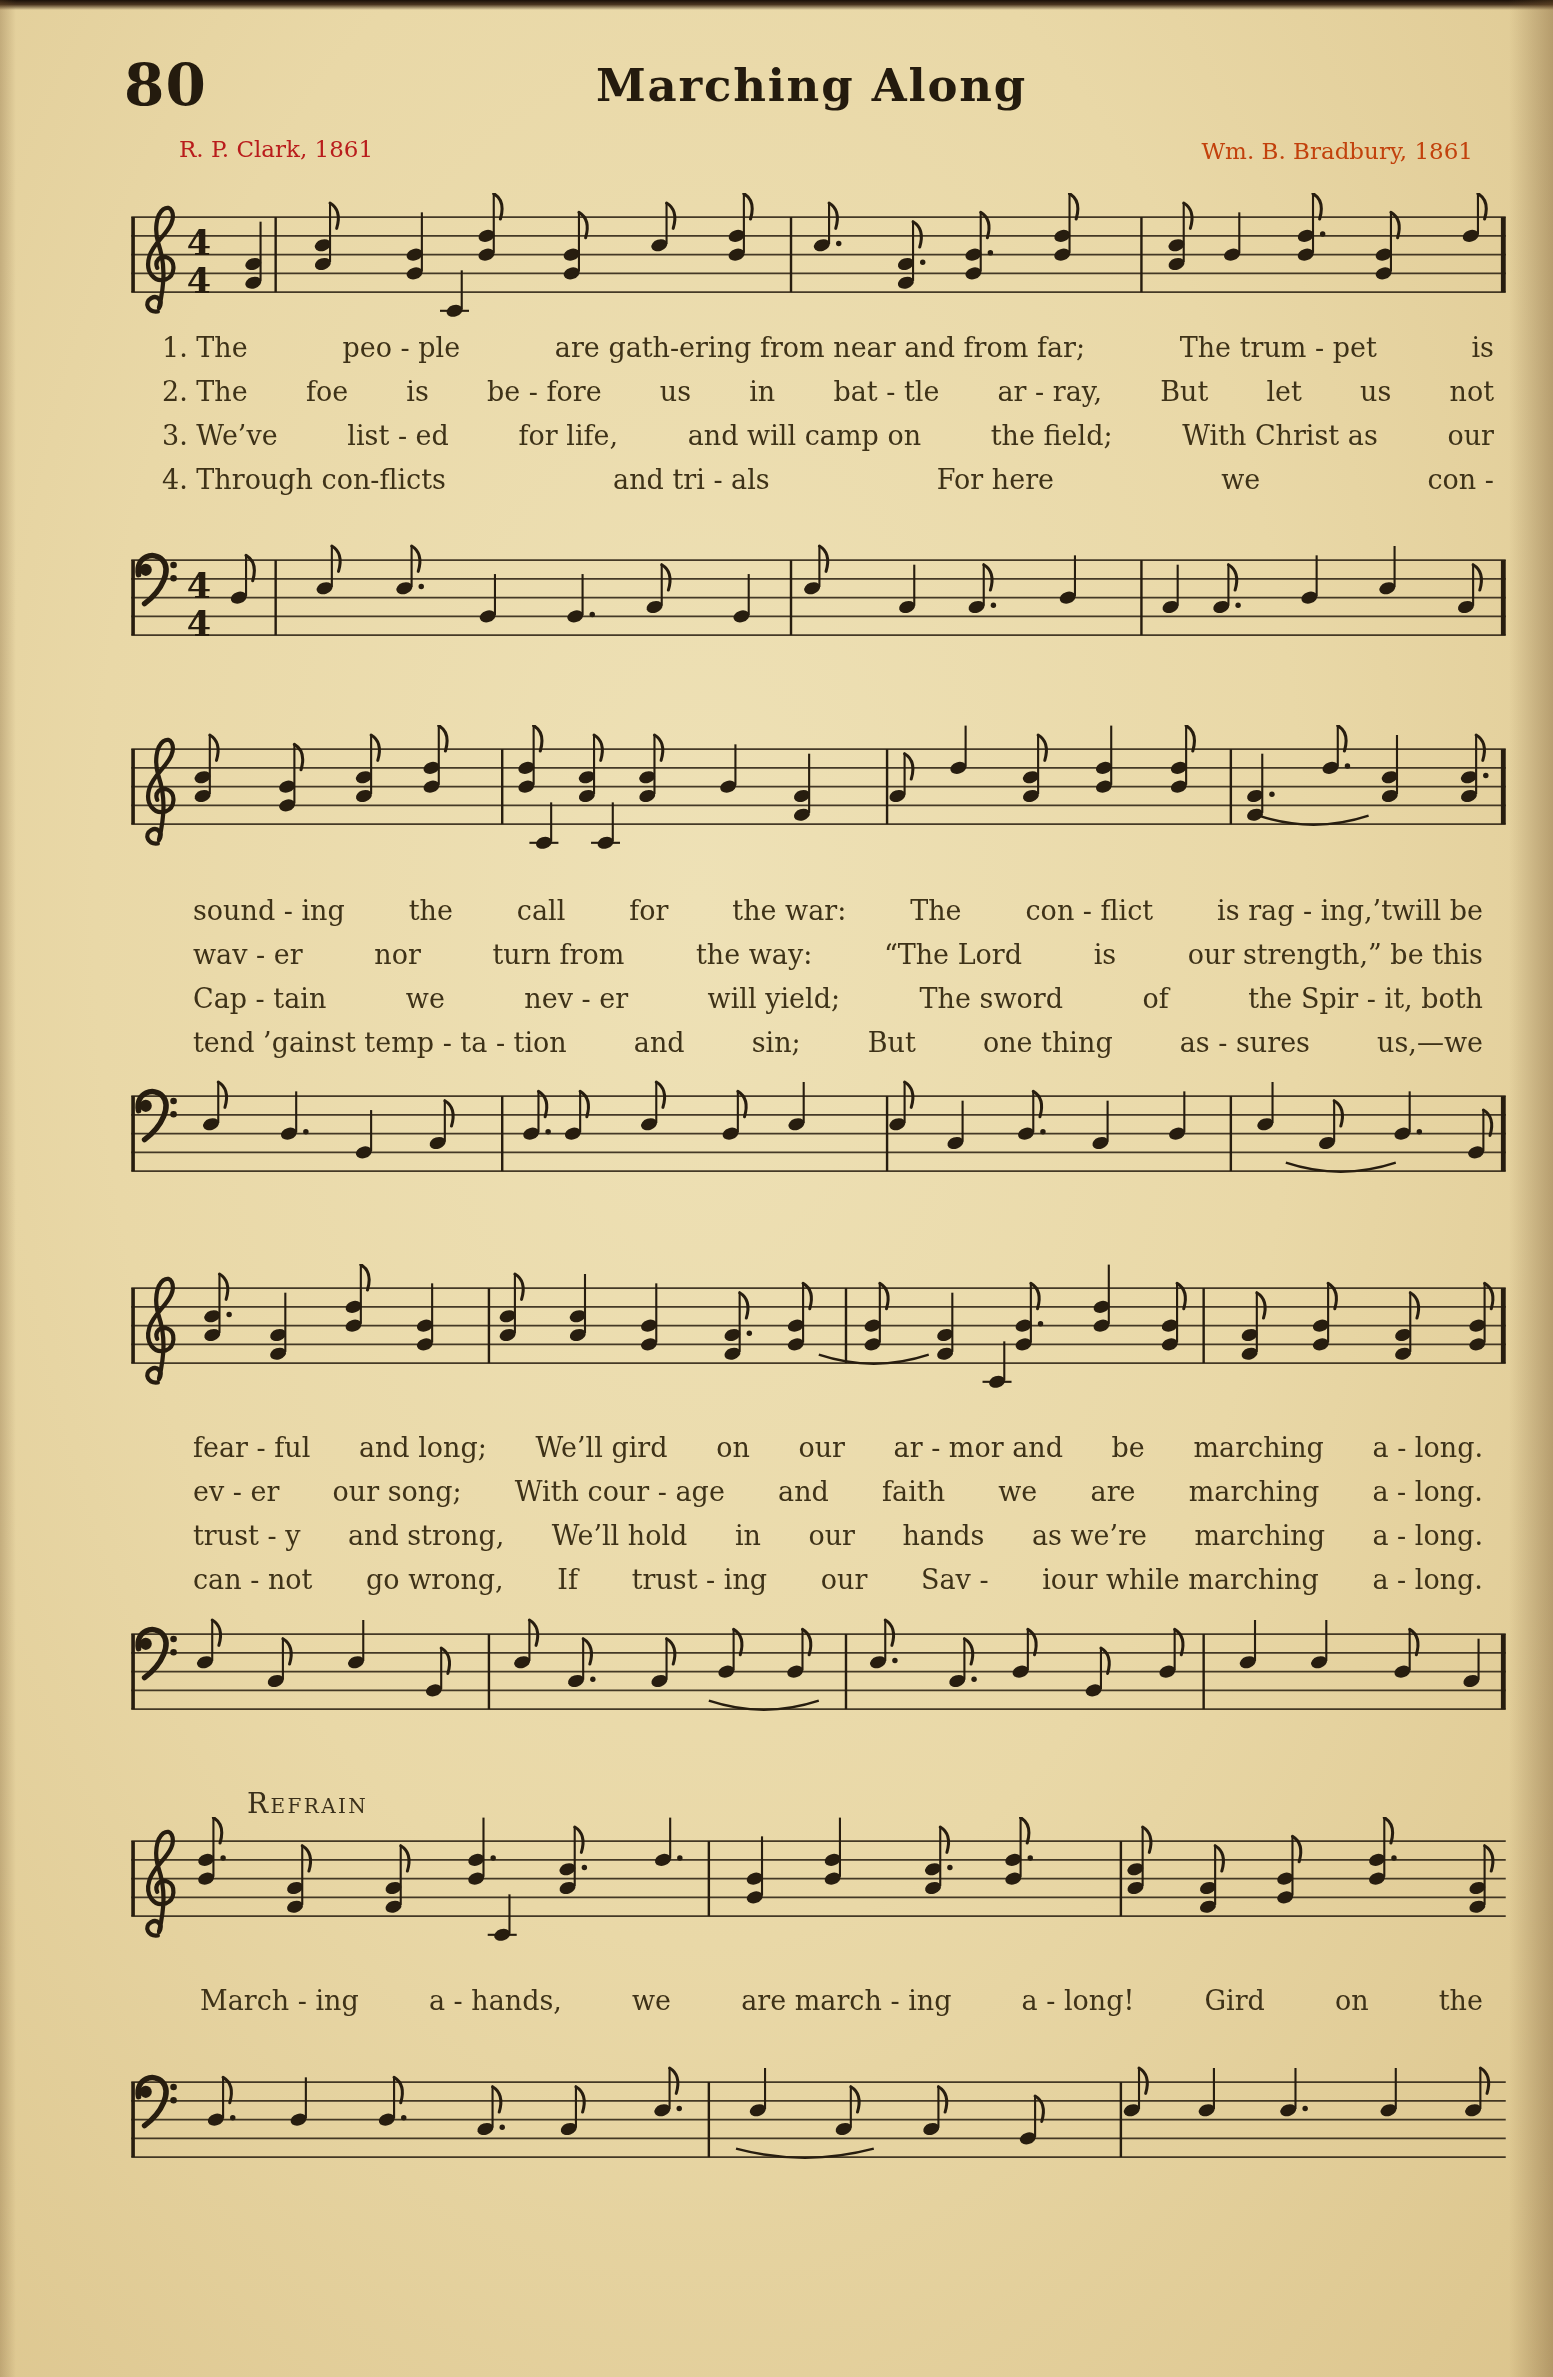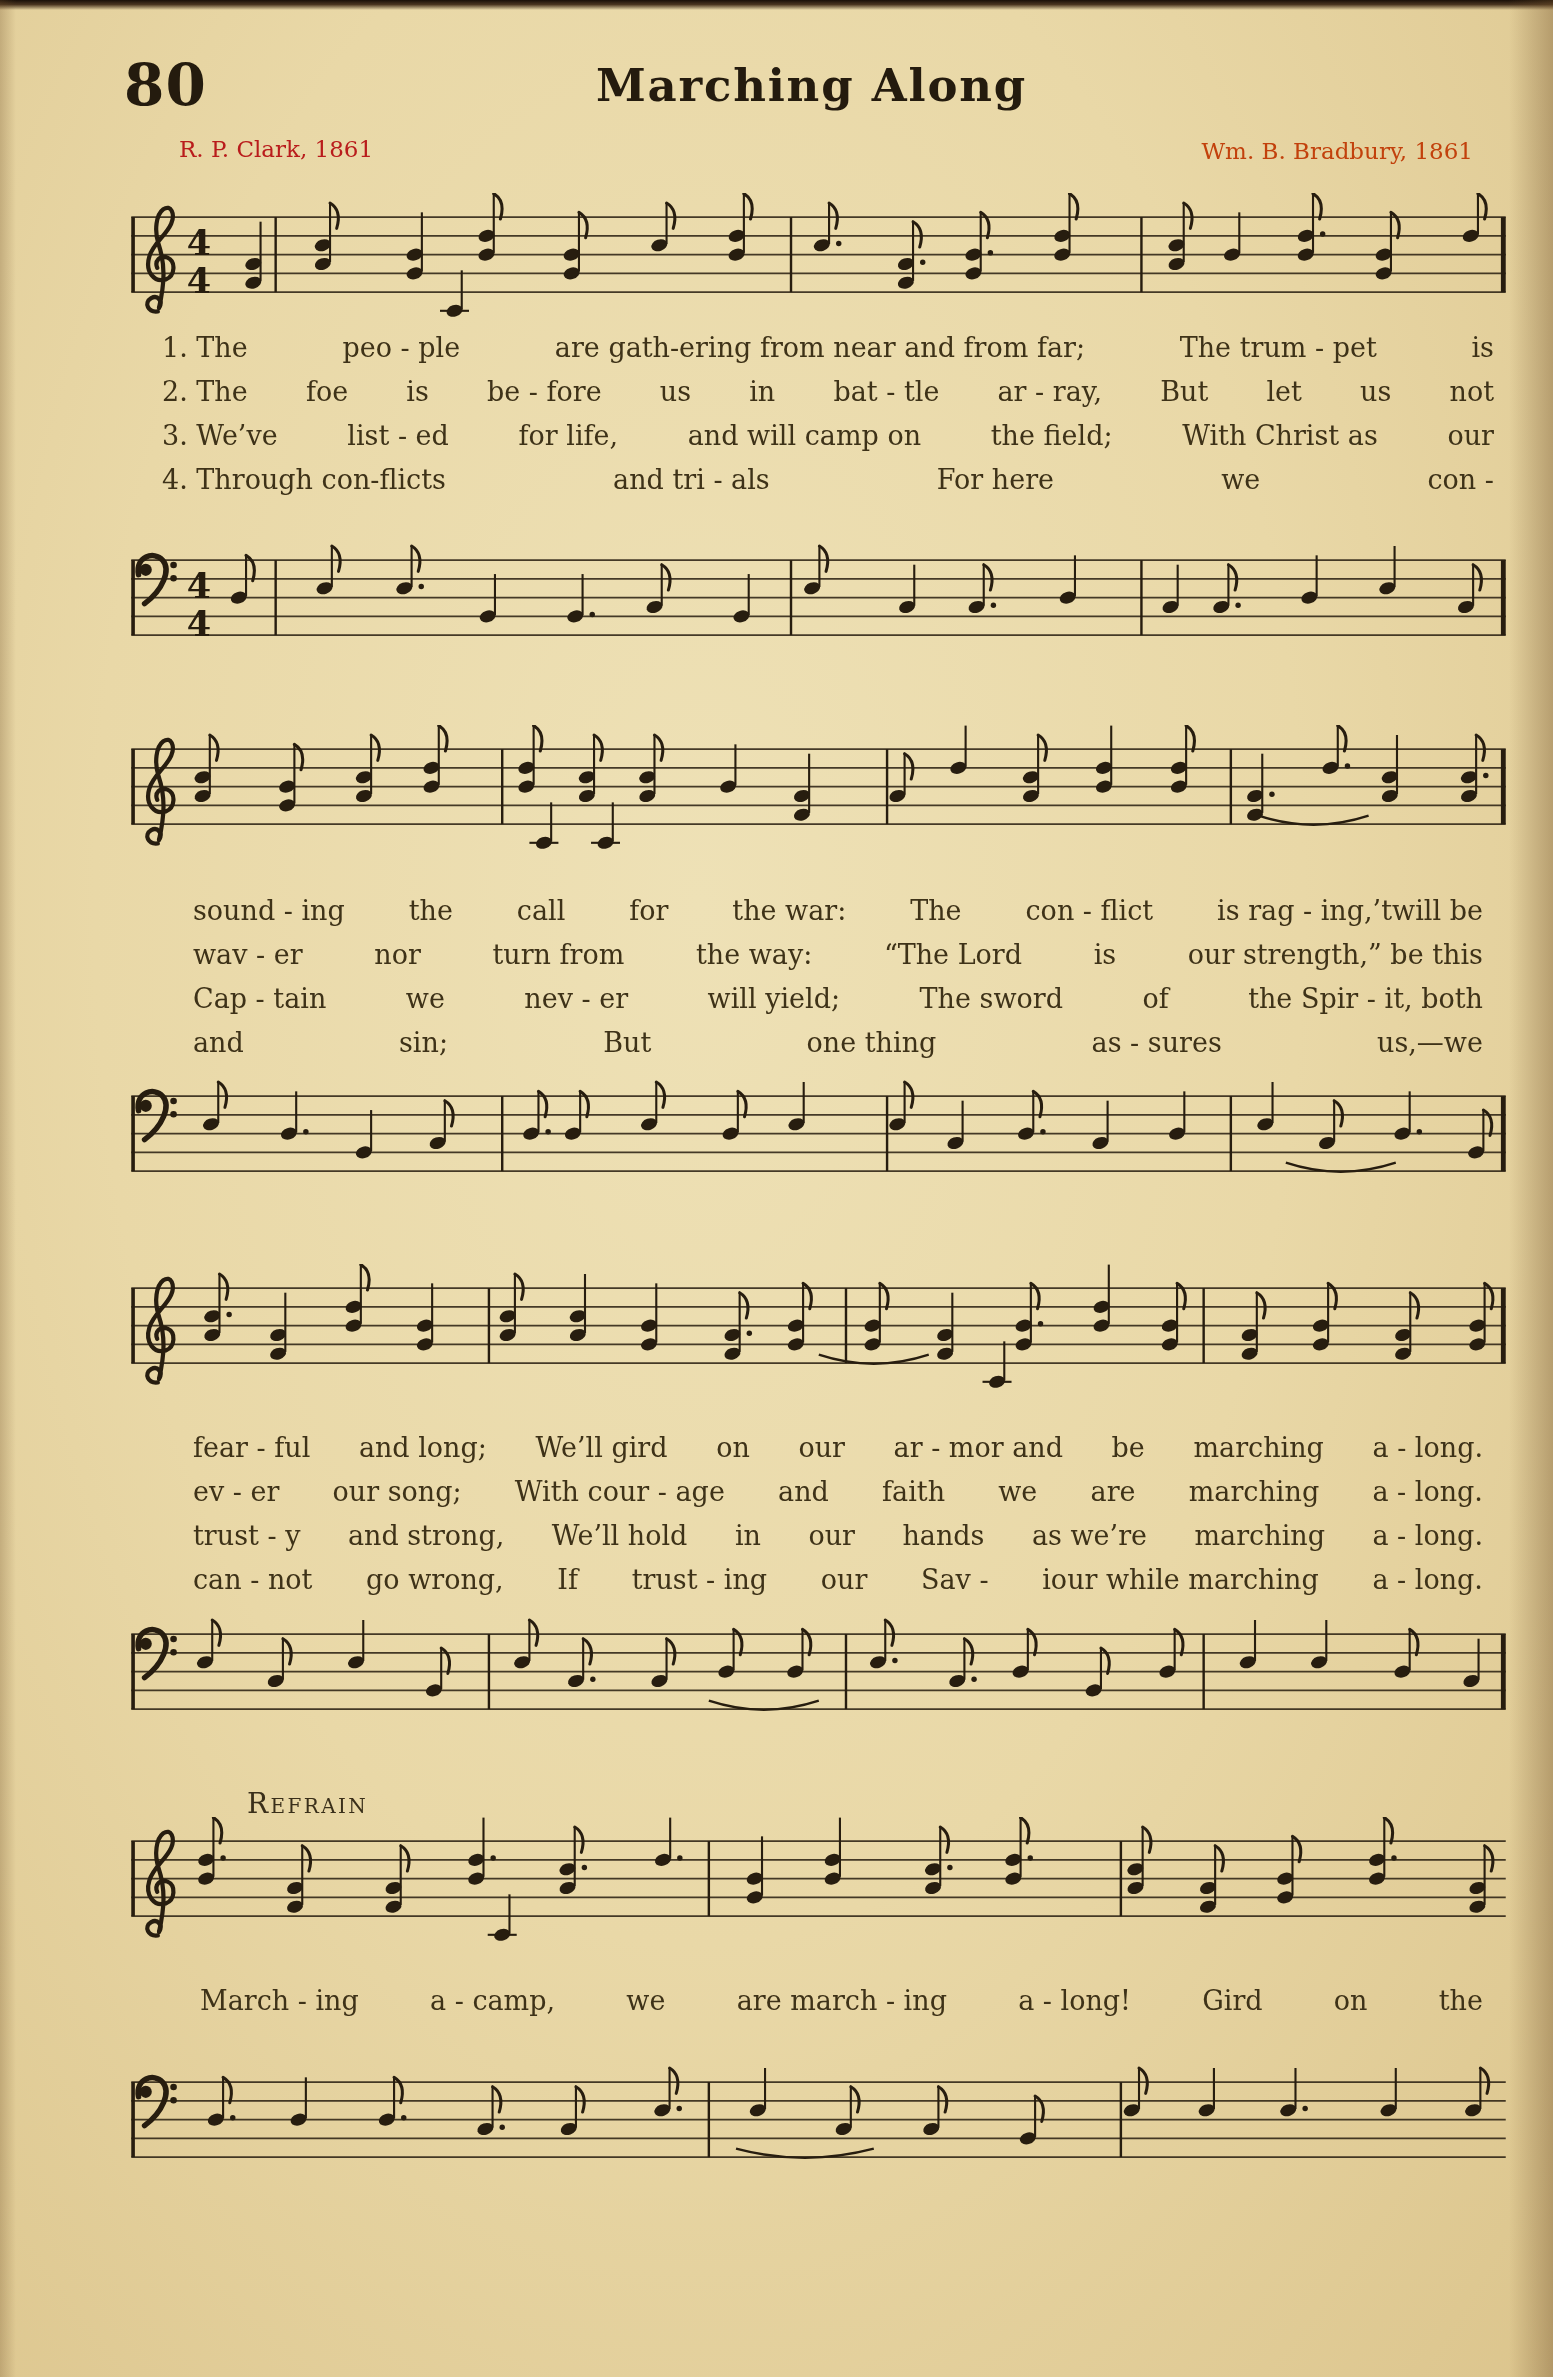--- a/index.html
+++ b/index.html
@@ -308,21 +308,21 @@
         <line x1="761" y1="195" x2="809" y2="195" stroke="#271d0f" stroke-width="3.5"></line>
         <ellipse cx="785" cy="195" rx="13.5" ry="9.5" transform="rotate(-18 785 195)" fill="#271d0f"></ellipse>
         <line x1="797" y1="193" x2="797" y2="128" stroke="#271d0f" stroke-width="3.5"></line>
         <path d="M1866 150 Q 1957 180, 2048 150" fill="none" stroke="#271d0f" stroke-width="4"></path>
       </g>
     </svg></div>
 <div class="lyrics b2">
     <div class="lyric-line"><span>sound - ing</span><span>the</span><span>call</span><span>for</span><span>the war:</span><span>The</span><span>con - flict</span><span>is rag - ing,’twill be</span></div>
     <div class="lyric-line"><span>wav - er</span><span>nor</span><span>turn from</span><span>the way:</span><span>“The Lord</span><span>is</span><span>our strength,” be this</span></div>
     <div class="lyric-line"><span>Cap - tain</span><span>we</span><span>nev - er</span><span>will yield;</span><span>The sword</span><span>of</span><span>the Spir - it, both</span></div>
-    <div class="lyric-line"><span>and</span><span>sin;</span><span>But</span><span>one thing</span><span>as - sures</span><span>us,—we</span></div>
+    <div class="lyric-line"><span>tend ’gainst temp - ta - tion</span><span>and</span><span>sin;</span><span>But</span><span>one thing</span><span>as - sures</span><span>us,—we</span></div>
   </div>
 <div class="staff s2b"><svg viewBox="0 0 2275 240" width="100%" height="100%">
       <g>
         <line x1="0" y1="40" x2="2275" y2="40" stroke="#271d0f" stroke-width="3" opacity="0.85"></line>
         <line x1="0" y1="71" x2="2275" y2="71" stroke="#271d0f" stroke-width="3" opacity="0.85"></line>
         <line x1="0" y1="102" x2="2275" y2="102" stroke="#271d0f" stroke-width="3" opacity="0.85"></line>
         <line x1="0" y1="133" x2="2275" y2="133" stroke="#271d0f" stroke-width="3" opacity="0.85"></line>
         <line x1="0" y1="164" x2="2275" y2="164" stroke="#271d0f" stroke-width="3" opacity="0.85"></line>
       </g>
       <line x1="3" y1="40" x2="3" y2="164" stroke="#271d0f" stroke-width="6"></line>
@@ -645,21 +645,21 @@
         <ellipse cx="2228" cy="117.5" rx="13.5" ry="9.5" transform="rotate(-18 2228 117.5)" fill="#271d0f"></ellipse>
         <ellipse cx="2228" cy="148.5" rx="13.5" ry="9.5" transform="rotate(-18 2228 148.5)" fill="#271d0f"></ellipse>
         <line x1="2240" y1="145.5" x2="2240" y2="47.5" stroke="#271d0f" stroke-width="3.5"></line>
         <path d="M2240 47.5 q 20 12 11 42" fill="none" stroke="#271d0f" stroke-width="5" stroke-linecap="round"></path>
         <line x1="590" y1="195" x2="638" y2="195" stroke="#271d0f" stroke-width="3.5"></line>
         <ellipse cx="614" cy="195" rx="13.5" ry="9.5" transform="rotate(-18 614 195)" fill="#271d0f"></ellipse>
         <line x1="626" y1="193" x2="626" y2="128" stroke="#271d0f" stroke-width="3.5"></line>
       </g>
     </svg></div>
 <div class="lyrics br">
-    <div class="lyric-line"><span>March - ing</span><span>a - camp,</span><span>we</span><span>are march - ing</span><span>a - long!</span><span>Gird</span><span>on</span><span>the</span></div>
+    <div class="lyric-line"><span>March - ing</span><span>a - hands,</span><span>we</span><span>are march - ing</span><span>a - long!</span><span>Gird</span><span>on</span><span>the</span></div>
   </div>
 <div class="staff srb"><svg viewBox="0 0 2275 240" width="100%" height="100%">
       <g>
         <line x1="0" y1="40" x2="2275" y2="40" stroke="#271d0f" stroke-width="3" opacity="0.85"></line>
         <line x1="0" y1="71" x2="2275" y2="71" stroke="#271d0f" stroke-width="3" opacity="0.85"></line>
         <line x1="0" y1="102" x2="2275" y2="102" stroke="#271d0f" stroke-width="3" opacity="0.85"></line>
         <line x1="0" y1="133" x2="2275" y2="133" stroke="#271d0f" stroke-width="3" opacity="0.85"></line>
         <line x1="0" y1="164" x2="2275" y2="164" stroke="#271d0f" stroke-width="3" opacity="0.85"></line>
       </g>
       <line x1="3" y1="40" x2="3" y2="164" stroke="#271d0f" stroke-width="6"></line>

